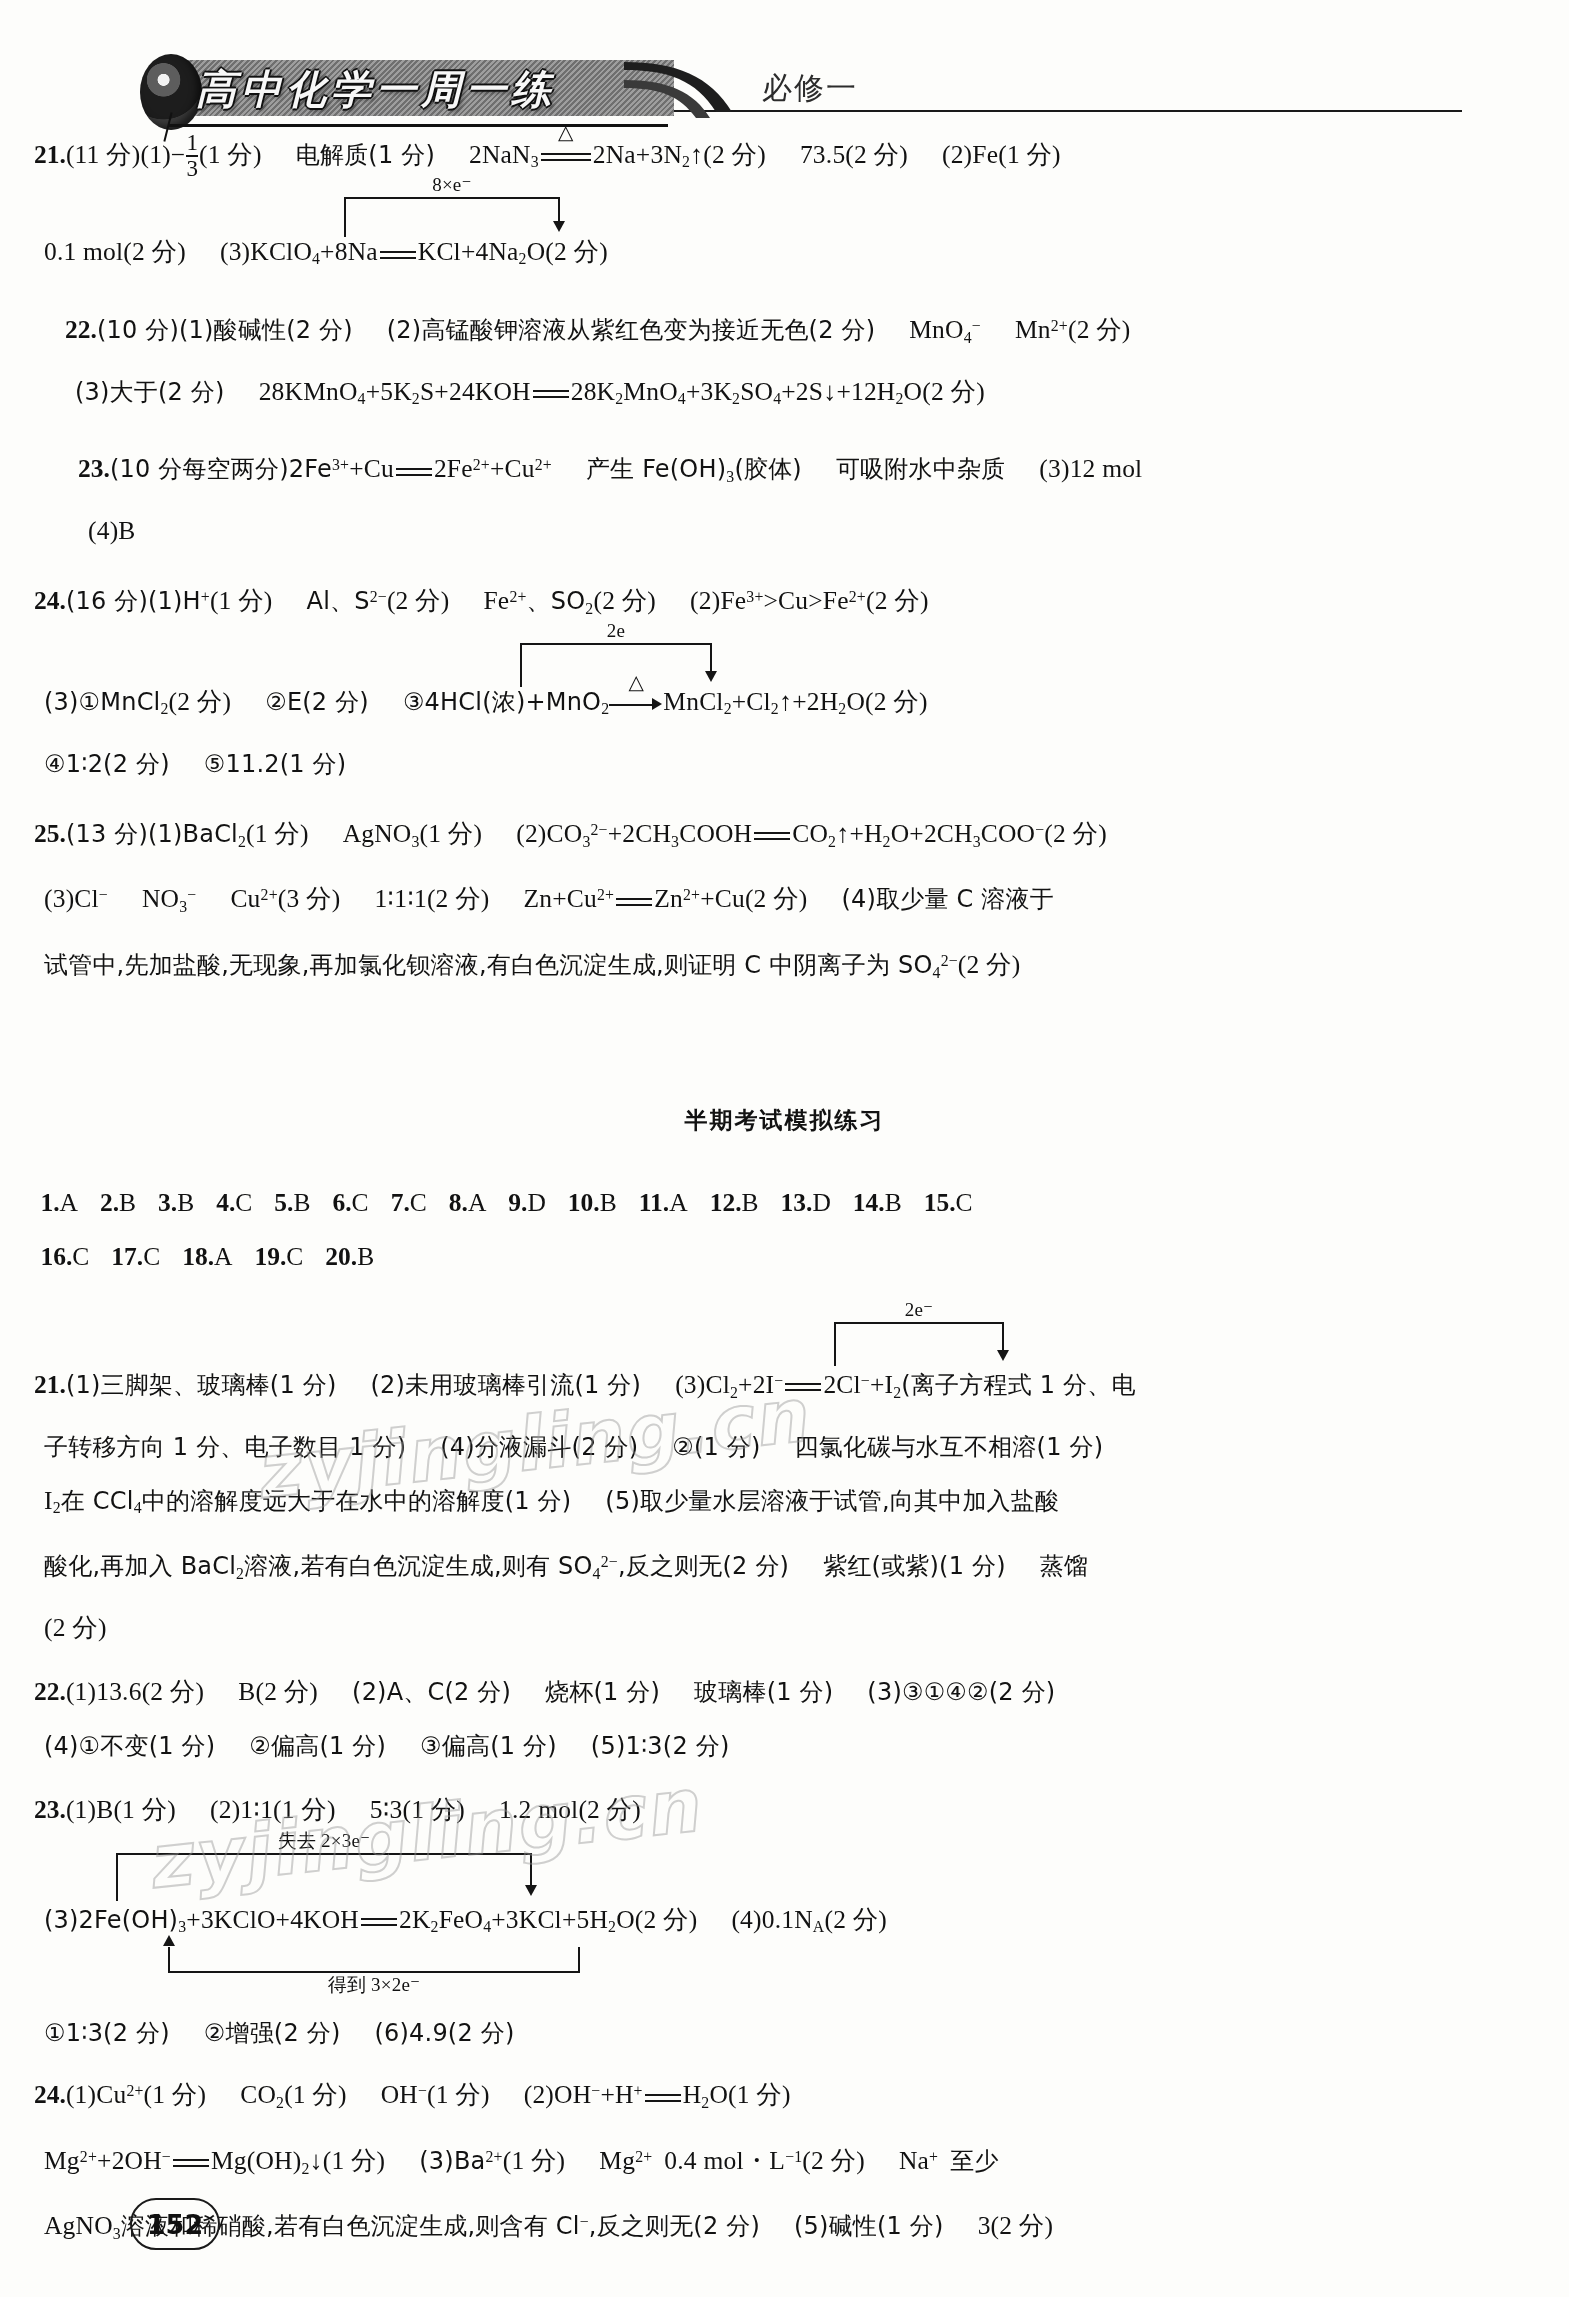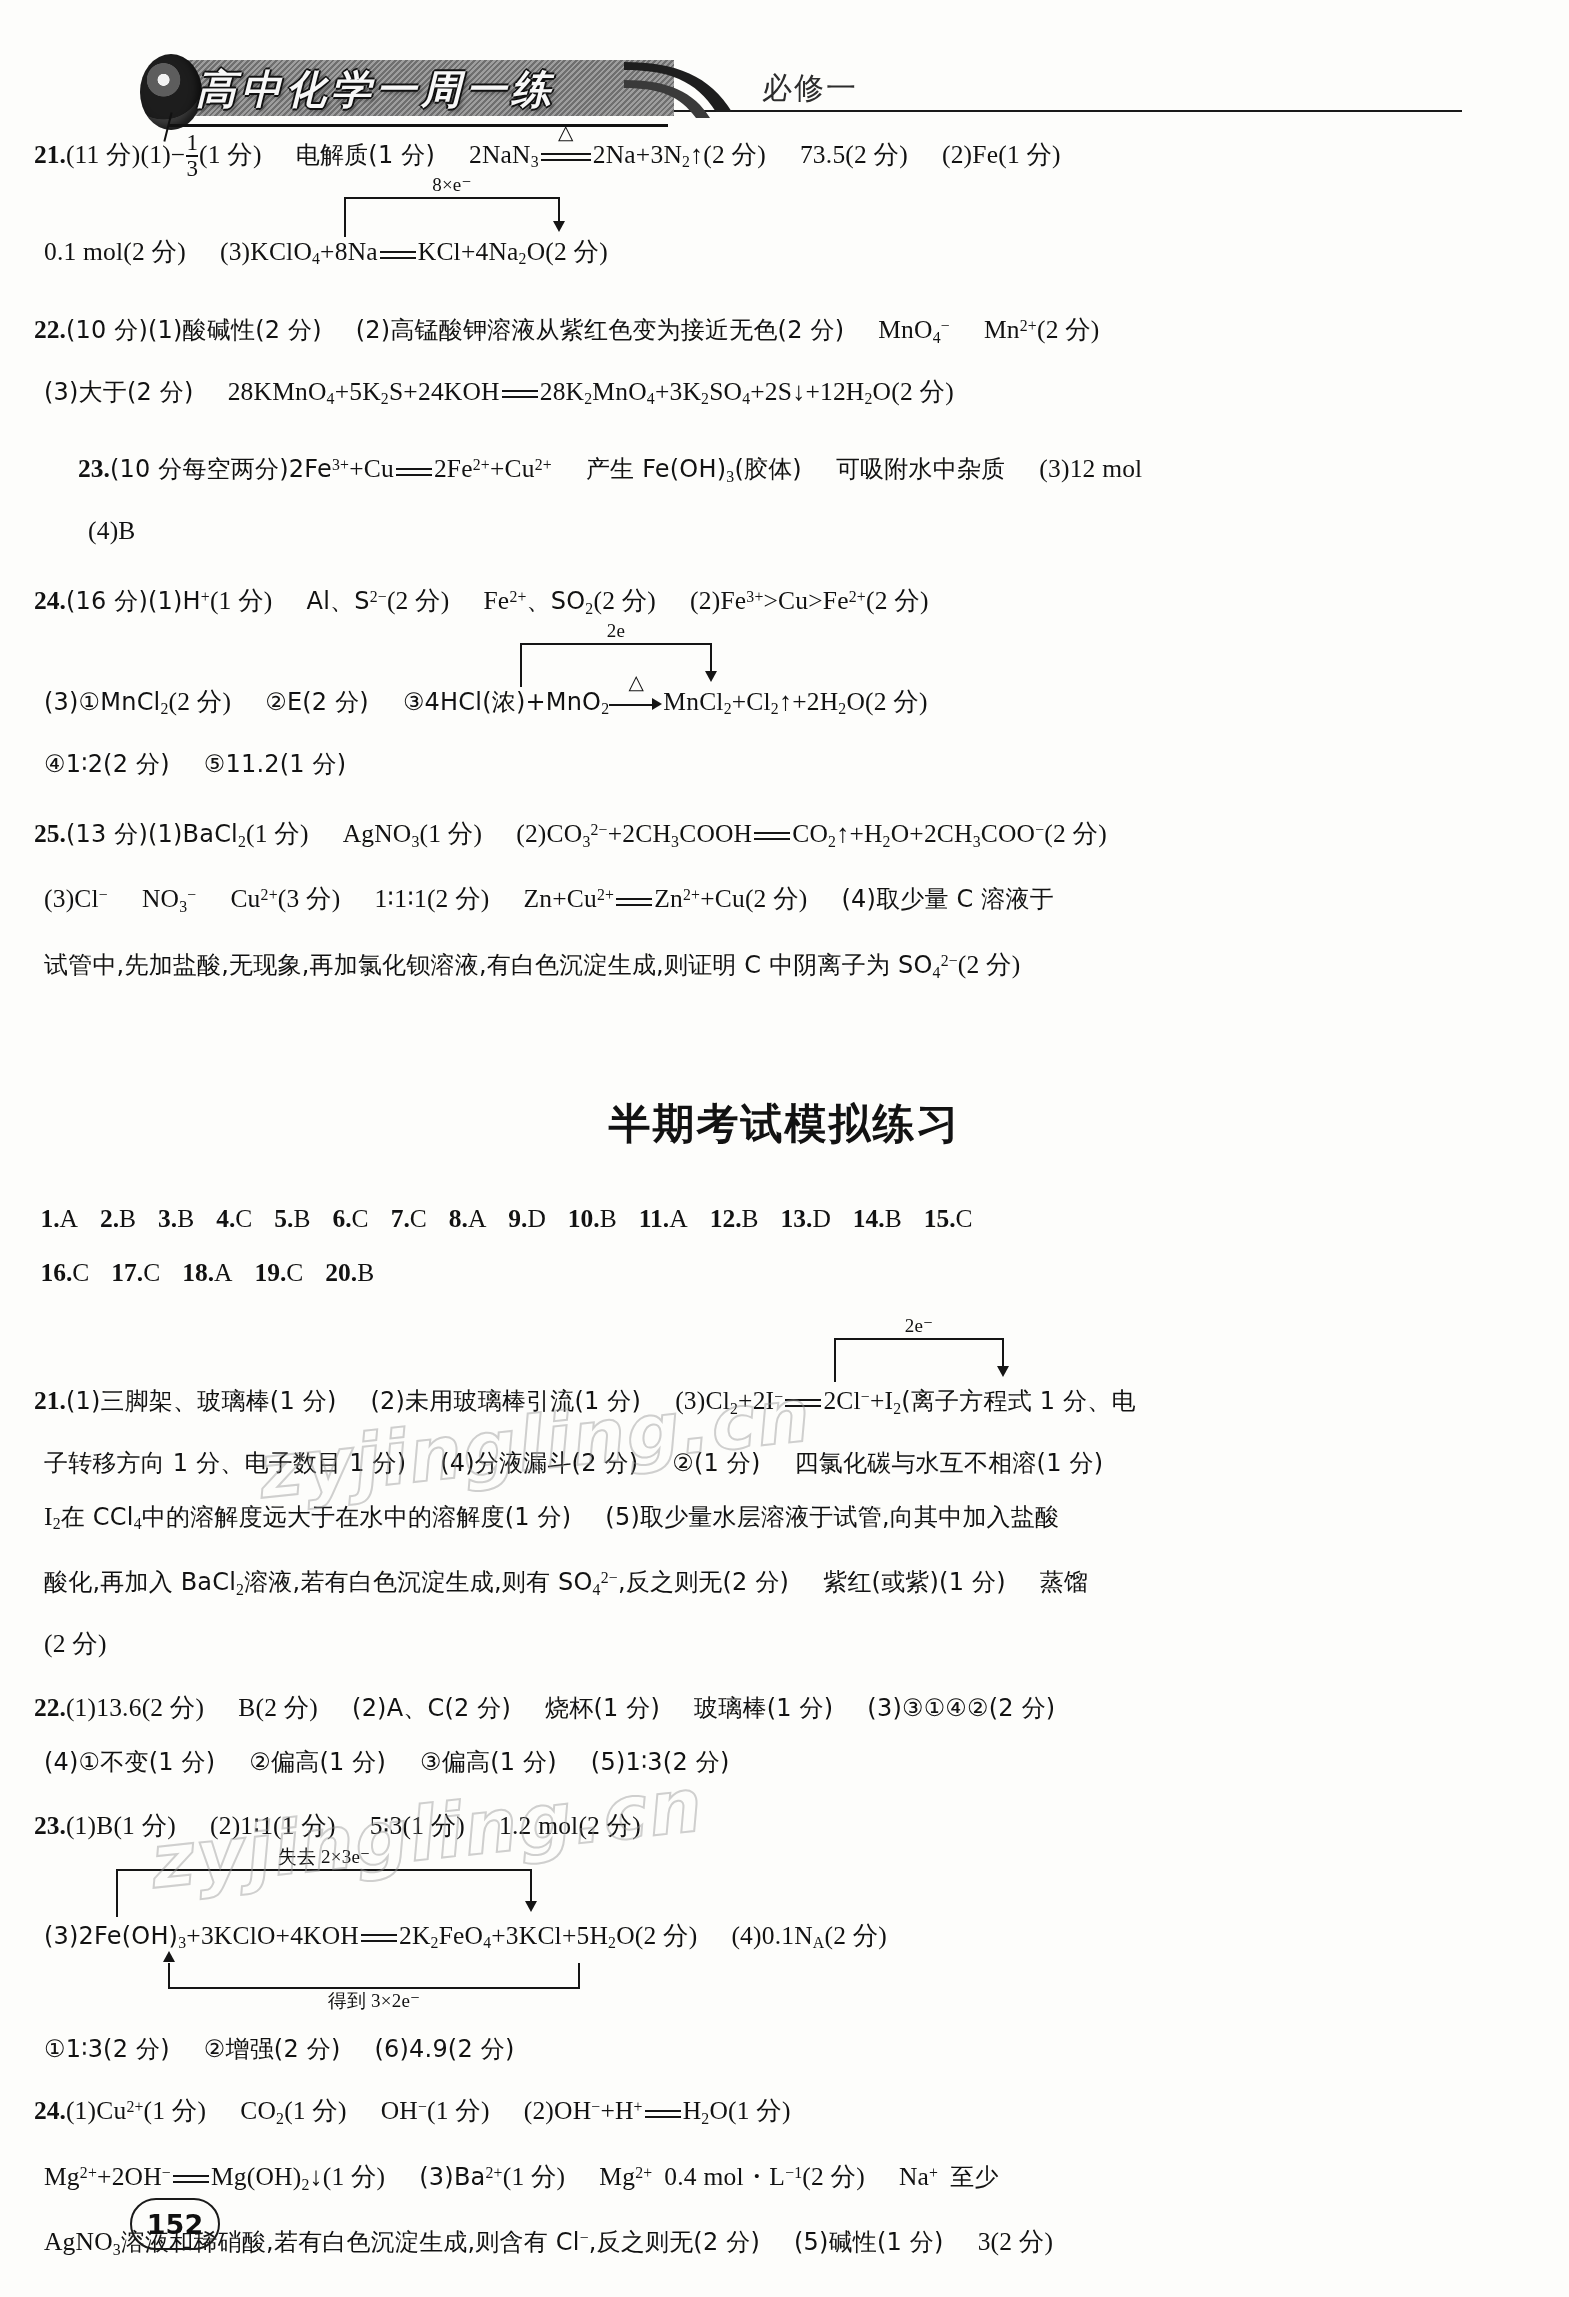--- a/index.html
+++ b/index.html
@@ -350,21 +350,21 @@
           <span class="lbl">8×e⁻</span>
           <span class="top"></span>
           <span class="lleg" style="left:0; height:40px;"></span>
           <span class="rleg" style="right:0; height:24px;"></span>
           <span class="arrowhead" style="right:-5px; top:46px;"></span>
         </span>
         <span>0.1 mol(2 分)</span><span class="sp2"></span><span>(3)KClO</span><sub>4</sub><span>+8Na</span><span class="eq"></span><span>KCl+4Na</span><sub>2</sub><span>O(2 分)</span>
       </div>
     </div>
 
-    <div class="qblock" style="margin-top:12px;">
+    <div class="qblock" style="margin-top:12px;padding-left:31px;">
       <div class="line">
         <span class="sp2"></span><span class="qnum">22.</span><span class="cn">(10 分)(1)酸碱性(2 分)</span><span class="sp2"></span><span class="cn">(2)高锰酸钾溶液从紫红色变为接近无色(2 分)</span><span class="sp2"></span><span>MnO</span><sub>4</sub><sup>−</sup><span class="sp2"></span><span>Mn</span><sup>2+</sup><span>(2 分)</span>
       </div>
       <div class="line indent">
         <span class="cn">(3)大于(2 分)</span><span class="sp2"></span><span>28KMnO</span><sub>4</sub><span>+5K</span><sub>2</sub><span>S+24KOH</span><span class="eq"></span><span>28K</span><sub>2</sub><span>MnO</span><sub>4</sub><span>+3K</span><sub>2</sub><span>SO</span><sub>4</sub><span>+2S</span><span class="down">↓</span><span>+12H</span><sub>2</sub><span>O(2 分)</span>
       </div>
     </div>
 
     <div class="qblock" style="margin-top:12px;margin-left:44px;">
       <div class="line">
@@ -400,21 +400,21 @@
       </div>
       <div class="line indent">
         <span>(3)Cl</span><sup>−</sup><span class="sp2"></span><span>NO</span><sub>3</sub><sup>−</sup><span class="sp2"></span><span>Cu</span><sup>2+</sup><span>(3 分)</span><span class="sp2"></span><span>1∶1∶1(2 分)</span><span class="sp2"></span><span>Zn+Cu</span><sup>2+</sup><span class="eq"></span><span>Zn</span><sup>2+</sup><span>+Cu(2 分)</span><span class="sp2"></span><span class="cn">(4)取少量 C 溶液于</span>
       </div>
       <div class="line indent">
         <span class="cn">试管中,先加盐酸,无现象,再加氯化钡溶液,有白色沉淀生成,则证明 C 中阴离子为 SO</span><sub>4</sub><sup>2−</sup><span>(2 分)</span>
       </div>
     </div>
 
     <div style="height:96px;"></div>
-    <div style="text-align:center; font-family:'DejaVu Sans',sans-serif; font-size:42px; font-weight:700; letter-spacing:2px;">半期考试模拟练习</div>
+    <div style="text-align:center; font-family:'DejaVu Sans',sans-serif; font-size:23px; font-weight:700; letter-spacing:2px;margin-top:9px;">半期考试模拟练习</div>
     <div style="height:40px;"></div>
 
     <div class="choice-line" id="row1">
       <span class="sp2"></span>
     <span class="choice"><span class="n">1.</span><span>A</span></span><span class="choice"><span class="n">2.</span><span>B</span></span><span class="choice"><span class="n">3.</span><span>B</span></span><span class="choice"><span class="n">4.</span><span>C</span></span><span class="choice"><span class="n">5.</span><span>B</span></span><span class="choice"><span class="n">6.</span><span>C</span></span><span class="choice"><span class="n">7.</span><span>C</span></span><span class="choice"><span class="n">8.</span><span>A</span></span><span class="choice"><span class="n">9.</span><span>D</span></span><span class="choice"><span class="n">10.</span><span>B</span></span><span class="choice"><span class="n">11.</span><span>A</span></span><span class="choice"><span class="n">12.</span><span>B</span></span><span class="choice"><span class="n">13.</span><span>D</span></span><span class="choice"><span class="n">14.</span><span>B</span></span><span class="choice"><span class="n">15.</span><span>C</span></span></div>
     <div class="choice-line" id="row2">
       <span class="sp2"></span>
     <span class="choice"><span class="n">16.</span><span>C</span></span><span class="choice"><span class="n">17.</span><span>C</span></span><span class="choice"><span class="n">18.</span><span>A</span></span><span class="choice"><span class="n">19.</span><span>C</span></span><span class="choice"><span class="n">20.</span><span>B</span></span></div>
 
     <div style="height:30px;"></div>

